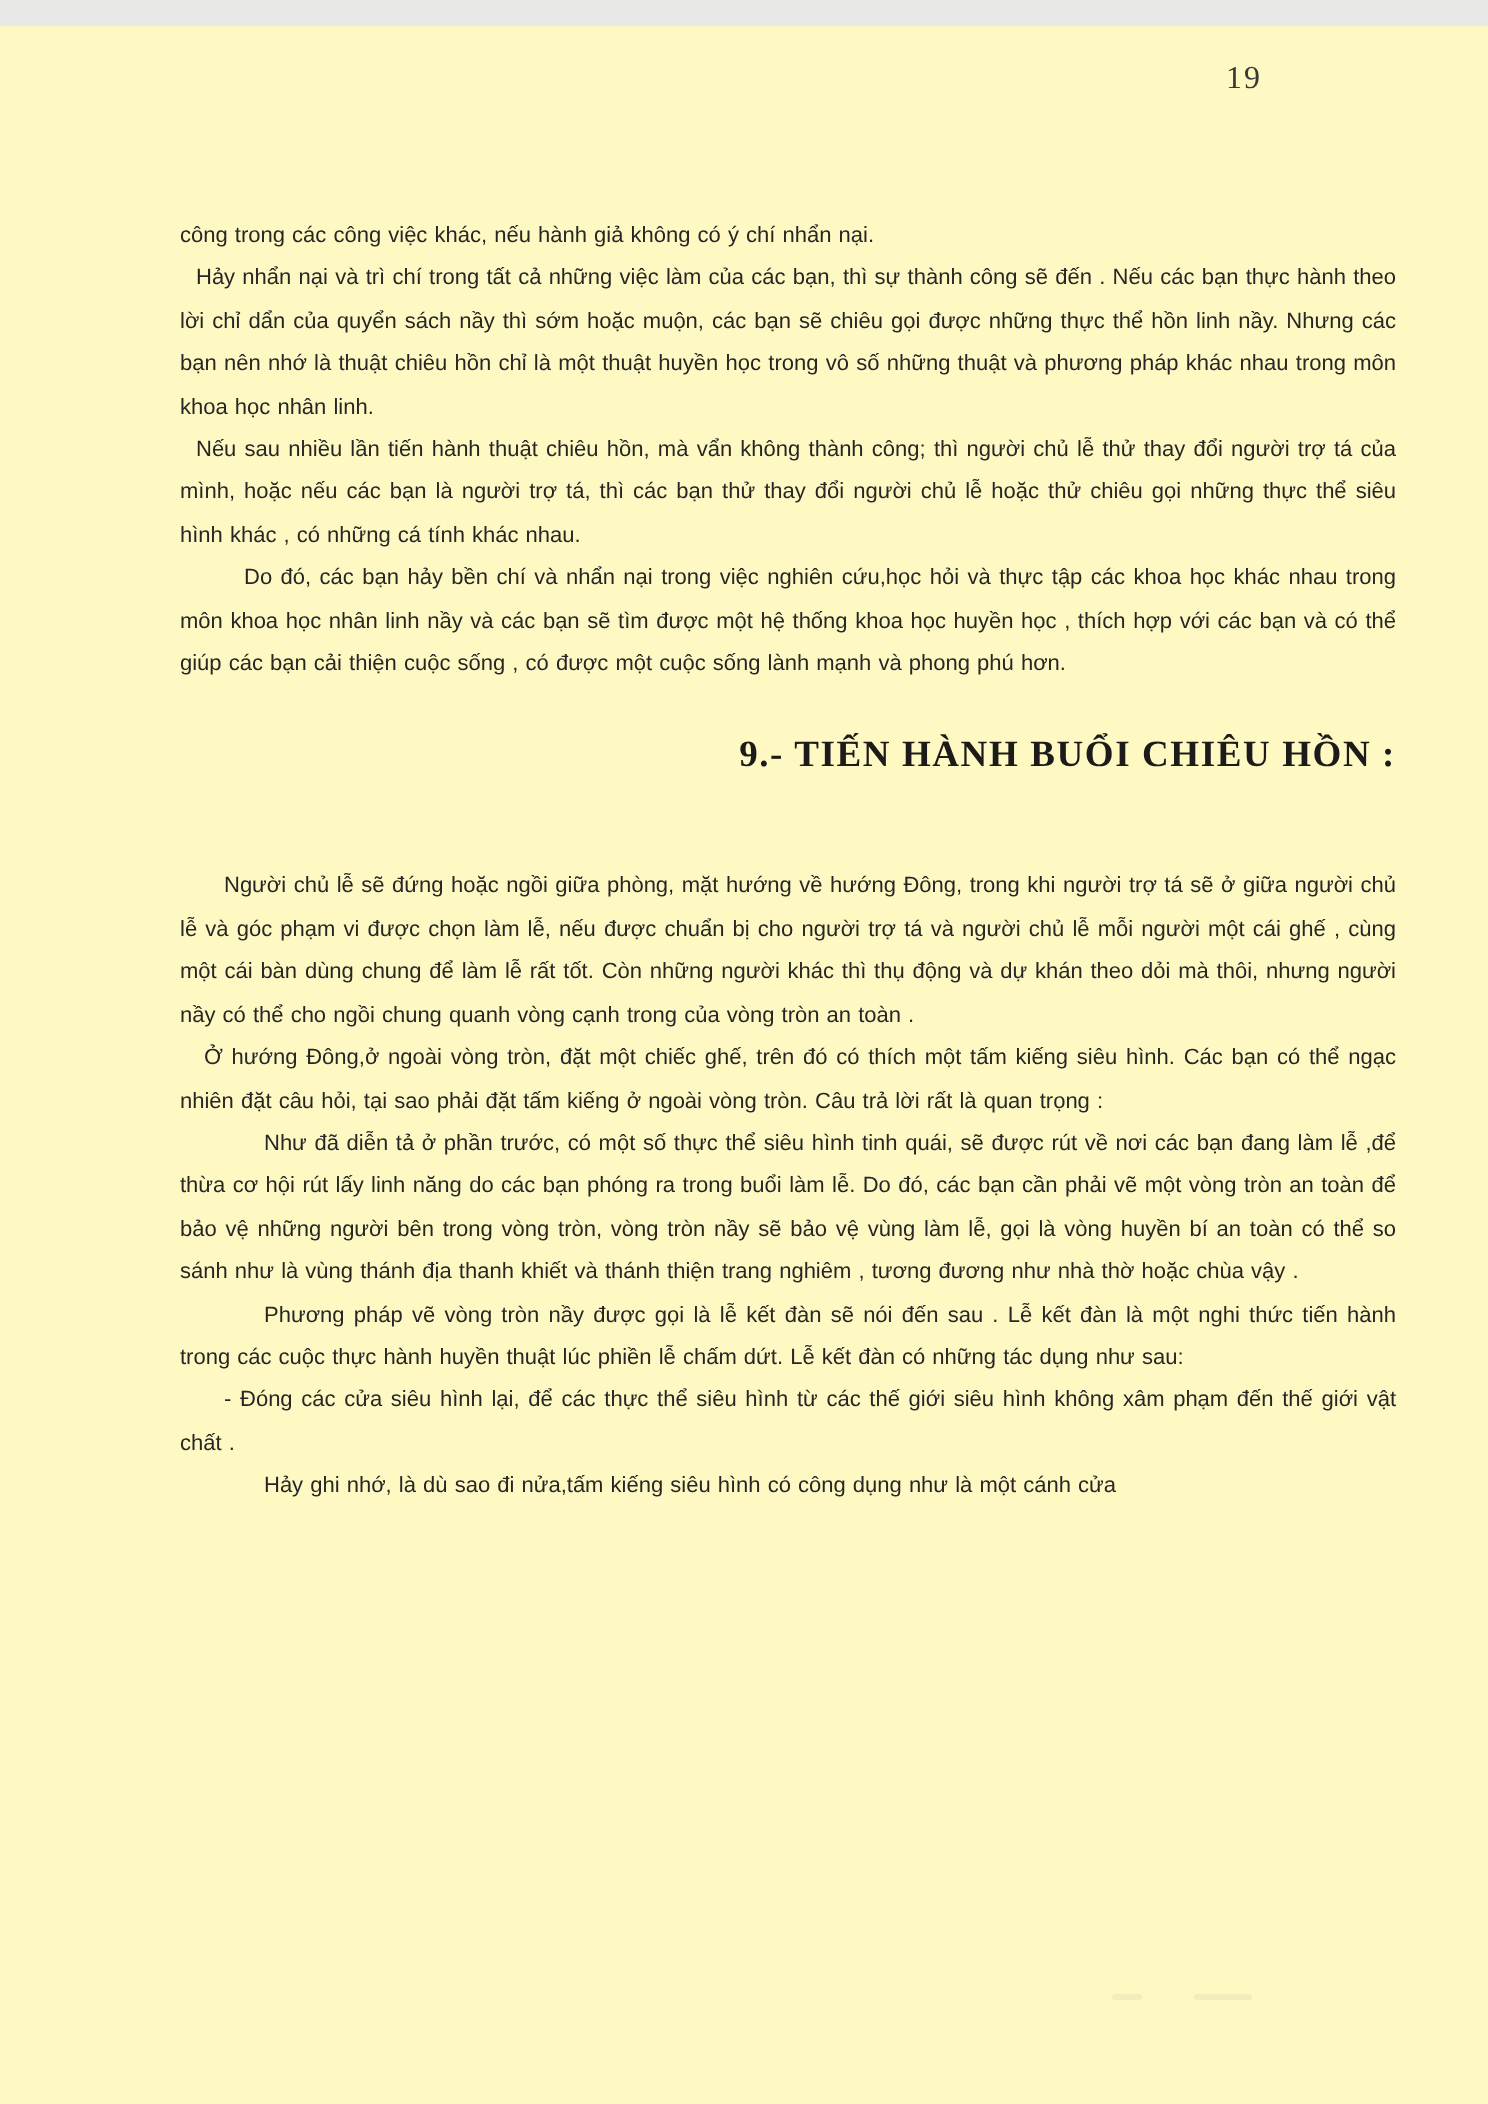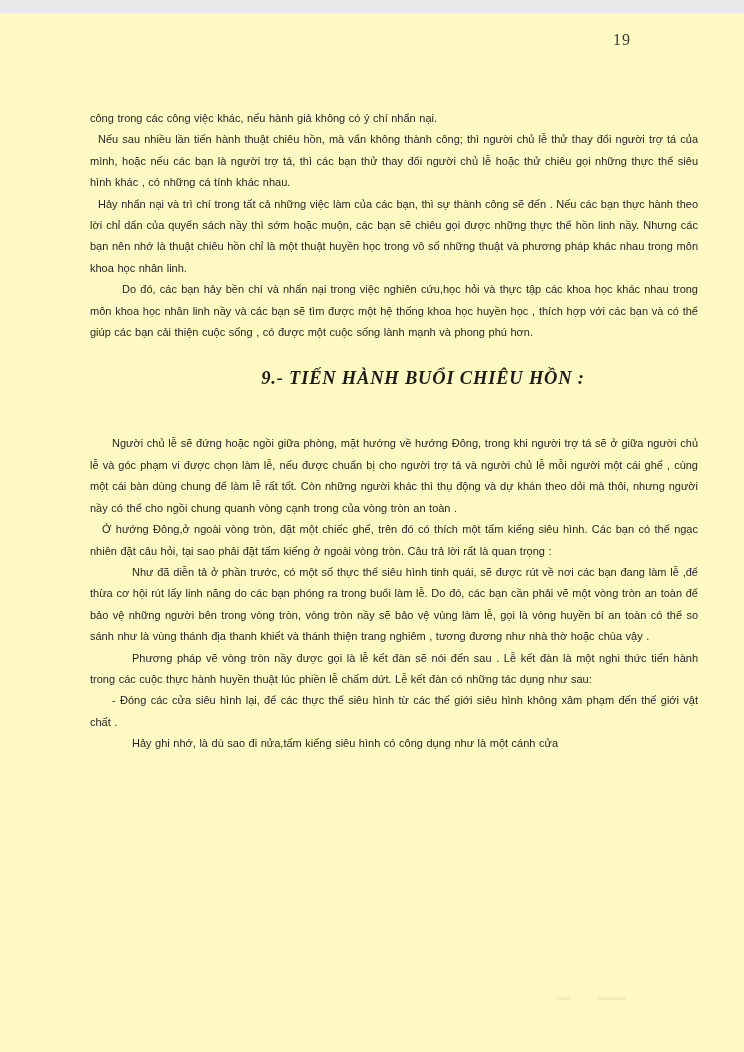--- a/index.html
+++ b/index.html
@@ -49,22 +49,21 @@
   .indent-lg { text-indent: 32px; }
   .indent-xl { text-indent: 42px; }
 
   .section-heading {
     margin: 25px 0 44px 58px;
     font-family: "Liberation Serif", "DejaVu Serif", serif;
     font-weight: bold;
     font-size: 18.5px;
     letter-spacing: 0.8px;
     color: #1c1b1a;
-    text-align: center;
-    font-style: italic;
+    text-align: right;
   }
   
   .scan-artifact {
     position: absolute;
     height: 3px;
     background: rgba(80, 80, 78, 0.07);
     border-radius: 2px;
   }
   .artifact-1 { left: 556px; top: 984px; width: 15px; }
   .artifact-2 { left: 597px; top: 984px; width: 29px; }
@@ -73,23 +72,23 @@
 <body>
 
 <div class="page">
 
   <div class="page-number">19</div>
 
   <div class="text-col">
 
     <p class="indent-0">công trong các công việc khác, nếu hành giả không có ý chí nhẩn nại.</p>
 
+    <p class="indent-xs">Hảy nhẩn nại và trì chí trong tất cả những việc làm của các bạn, thì sự thành công sẽ đến . Nếu các bạn thực hành theo lời chỉ dẩn của quyển sách nầy thì sớm hoặc muộn, các bạn sẽ chiêu gọi được những thực thể hồn linh nầy. Nhưng các bạn nên nhớ là thuật chiêu hồn chỉ là một thuật huyền học trong vô số những thuật và phương pháp khác nhau trong môn khoa học nhân linh.</p>
+
     <p class="indent-xs">Nếu sau nhiều lần tiến hành thuật chiêu hồn, mà vẩn không thành công; thì người chủ lễ thử thay đổi người trợ tá của mình, hoặc nếu các bạn là người trợ tá, thì các bạn thử thay đổi người chủ lễ hoặc thử chiêu gọi những thực thể siêu hình khác , có những cá tính khác nhau.</p>
-
-    <p class="indent-xs">Hảy nhẩn nại và trì chí trong tất cả những việc làm của các bạn, thì sự thành công sẽ đến . Nếu các bạn thực hành theo lời chỉ dẩn của quyển sách nầy thì sớm hoặc muộn, các bạn sẽ chiêu gọi được những thực thể hồn linh nầy. Nhưng các bạn nên nhớ là thuật chiêu hồn chỉ là một thuật huyền học trong vô số những thuật và phương pháp khác nhau trong môn khoa học nhân linh.</p>
 
     <p class="indent-lg">Do đó, các bạn hảy bền chí và nhẩn nại trong việc nghiên cứu,học hỏi và thực tập các khoa học khác nhau trong môn khoa học nhân linh nầy và các bạn sẽ tìm được một hệ thống khoa học huyền học , thích hợp với các bạn và có thể giúp các bạn cải thiện cuộc sống ,  có được một cuộc sống lành mạnh và phong phú hơn.</p>
 
     <h2 class="section-heading">9.- TIẾN HÀNH BUỔI CHIÊU HỒN :</h2>
 
 
     <p class="indent-md">Người chủ lễ sẽ đứng hoặc ngồi giữa phòng, mặt hướng về hướng Đông, trong khi người trợ tá sẽ ở giữa người chủ lễ và góc phạm vi được chọn làm lễ, nếu được chuẩn bị cho người trợ tá và người chủ lễ mỗi người một cái ghế , cùng một cái bàn dùng chung để làm lễ rất tốt. Còn những người khác thì thụ động và dự khán theo dỏi mà thôi, nhưng người nầy có thể cho ngồi chung quanh vòng cạnh trong của vòng tròn an toàn .</p>
 
     <p class="indent-sm">Ở hướng Đông,ở ngoài vòng tròn, đặt một chiếc ghế, trên đó có thích một tấm kiếng siêu hình. Các bạn có thể ngạc nhiên đặt câu hỏi, tại sao phải đặt tấm kiếng ở ngoài vòng tròn. Câu trả lời rất là quan trọng :</p>
 

